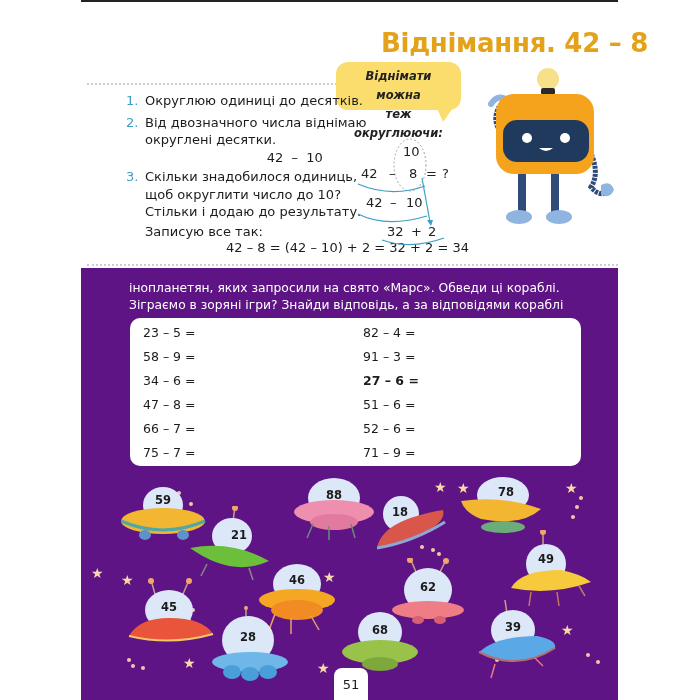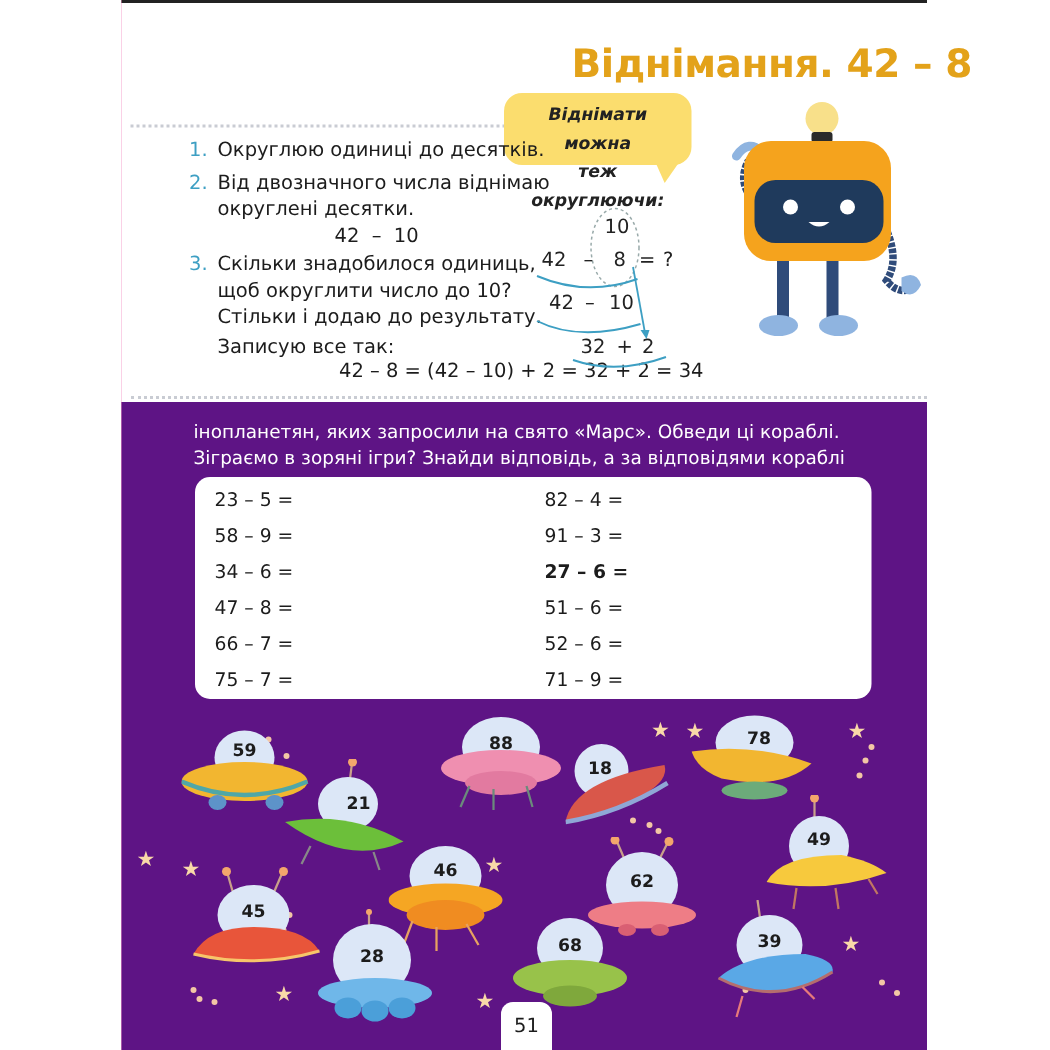--- a/index.html
+++ b/index.html
@@ -1,28 +1,28 @@
 <!DOCTYPE html>
 <html><head>
 <meta charset="utf-8">
 <style>
   * { box-sizing: border-box; margin: 0; padding: 0; }
   html, body { width: 700px; height: 700px; background: #ffffff; overflow: hidden; }
   body { position: relative; font-family: "DejaVu Sans", "Liberation Sans", sans-serif; }
-  .page { position: absolute; left: 81px; top: 0; width: 537px; height: 700px; background: #ec4899; border-top: 2px solid #222; }
+  .page { position: absolute; left: 81px; top: 0; width: 537px; height: 700px; background: #15803d; border-top: 2px solid #222; }
   .top { position: absolute; left: 0; top: 0; width: 537px; height: 266px; background: #fff; }
   .dotline { position: absolute; left: 6px; top: 81px; width: 330px; border-top: 2px dotted #c9ccd3; }
   .dotline2 { position: absolute; left: 6px; top: 262px; width: 531px; border-top: 2px dotted #c9ccd3; }
   .title { position: absolute; left: 300px; top: 26px; font-size: 26px; color: #e3a21a; font-weight: bold; letter-spacing: -0.3px; white-space: nowrap; }
   .bubble { position: absolute; left: 255px; top: 60px; width: 125px; height: 48px; background: #fbdd6e; border-radius: 12px; padding: 5px 6px; font-family: "DejaVu Sans", sans-serif; font-style: italic; font-weight: bold; font-size: 11.5px; line-height: 19px; color: #222; text-align: center; }
   .bubble:after { content: ""; position: absolute; right: 10px; bottom: -12px; width: 0; height: 0; border-left: 10px solid transparent; border-right: 6px solid transparent; border-top: 14px solid #fbdd6e; transform: skewX(-15deg); }
   .steps { position: absolute; left: 45px; top: 90px; font-size: 13px; color: #1c1c1c; line-height: 17.5px; }
   .step { position: relative; padding-left: 19px; }
   .step .num { position: absolute; left: 0; top: 0; color: #3d9fc3; }
-  .expr { padding-left: 78px; }
+  .expr { padding-left: 78px; text-align: center; }
   .final { position: absolute; left: 145px; top: 238px; font-size: 13px; color: #1c1c1c; white-space: nowrap; }
   .diagram { position: absolute; left: 250px; top: 136px; width: 140px; height: 115px; font-size: 13px; color: #222; }
   .diagram .t { position: absolute; white-space: nowrap; }
   .robot { position: absolute; left: 400px; top: 60px; width: 135px; height: 170px; }
   .purple { position: absolute; left: 0; top: 266px; width: 537px; height: 434px; background: #5e1485; }
   .intro { position: absolute; left: 48px; top: 12px; width: 470px; color: #fff; font-size: 12.3px; line-height: 16.5px; }
   .card { position: absolute; left: 49px; top: 50px; width: 451px; height: 148px; background: #fff; border-radius: 10px; }
   .eq { position: absolute; font-size: 12.5px; color: #1c1c1c; white-space: nowrap; }
   .ufo { position: absolute; }
   .ufo .label { position: absolute; font-size: 11.5px; font-weight: bold; color: #1c1c1c; text-align: center; width: 30px; }

